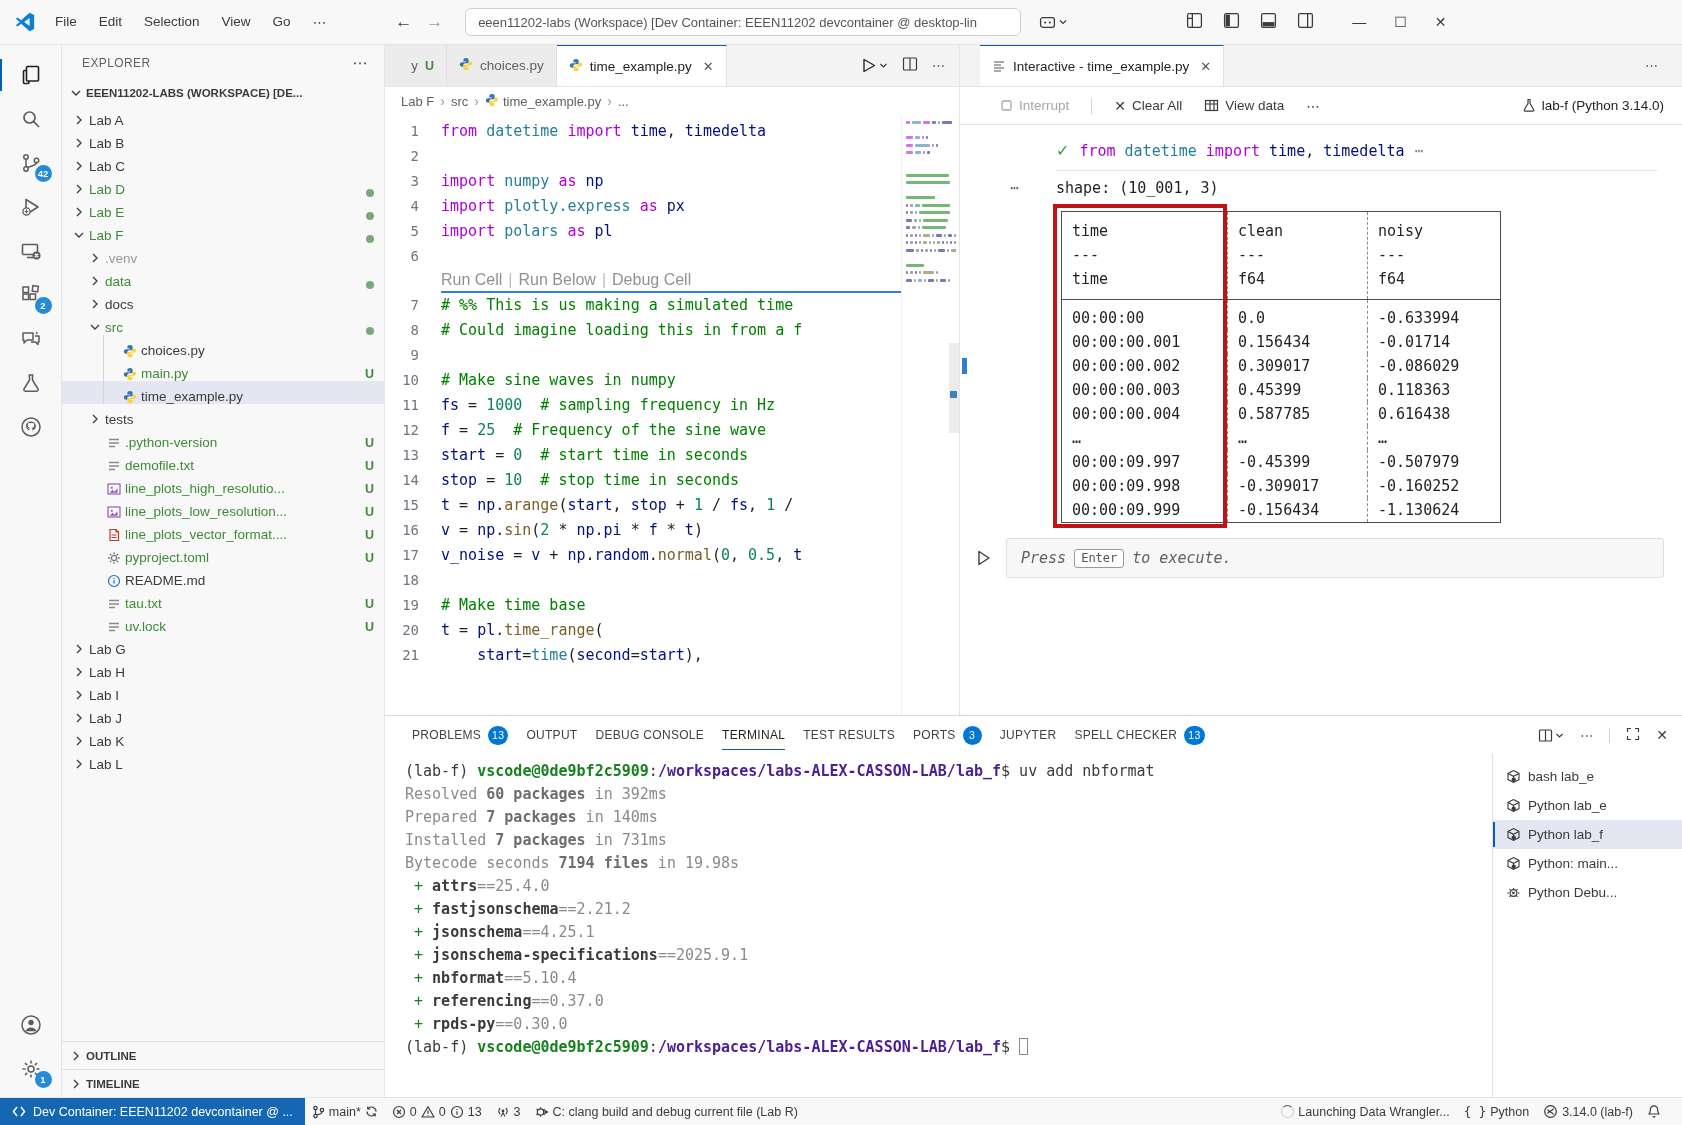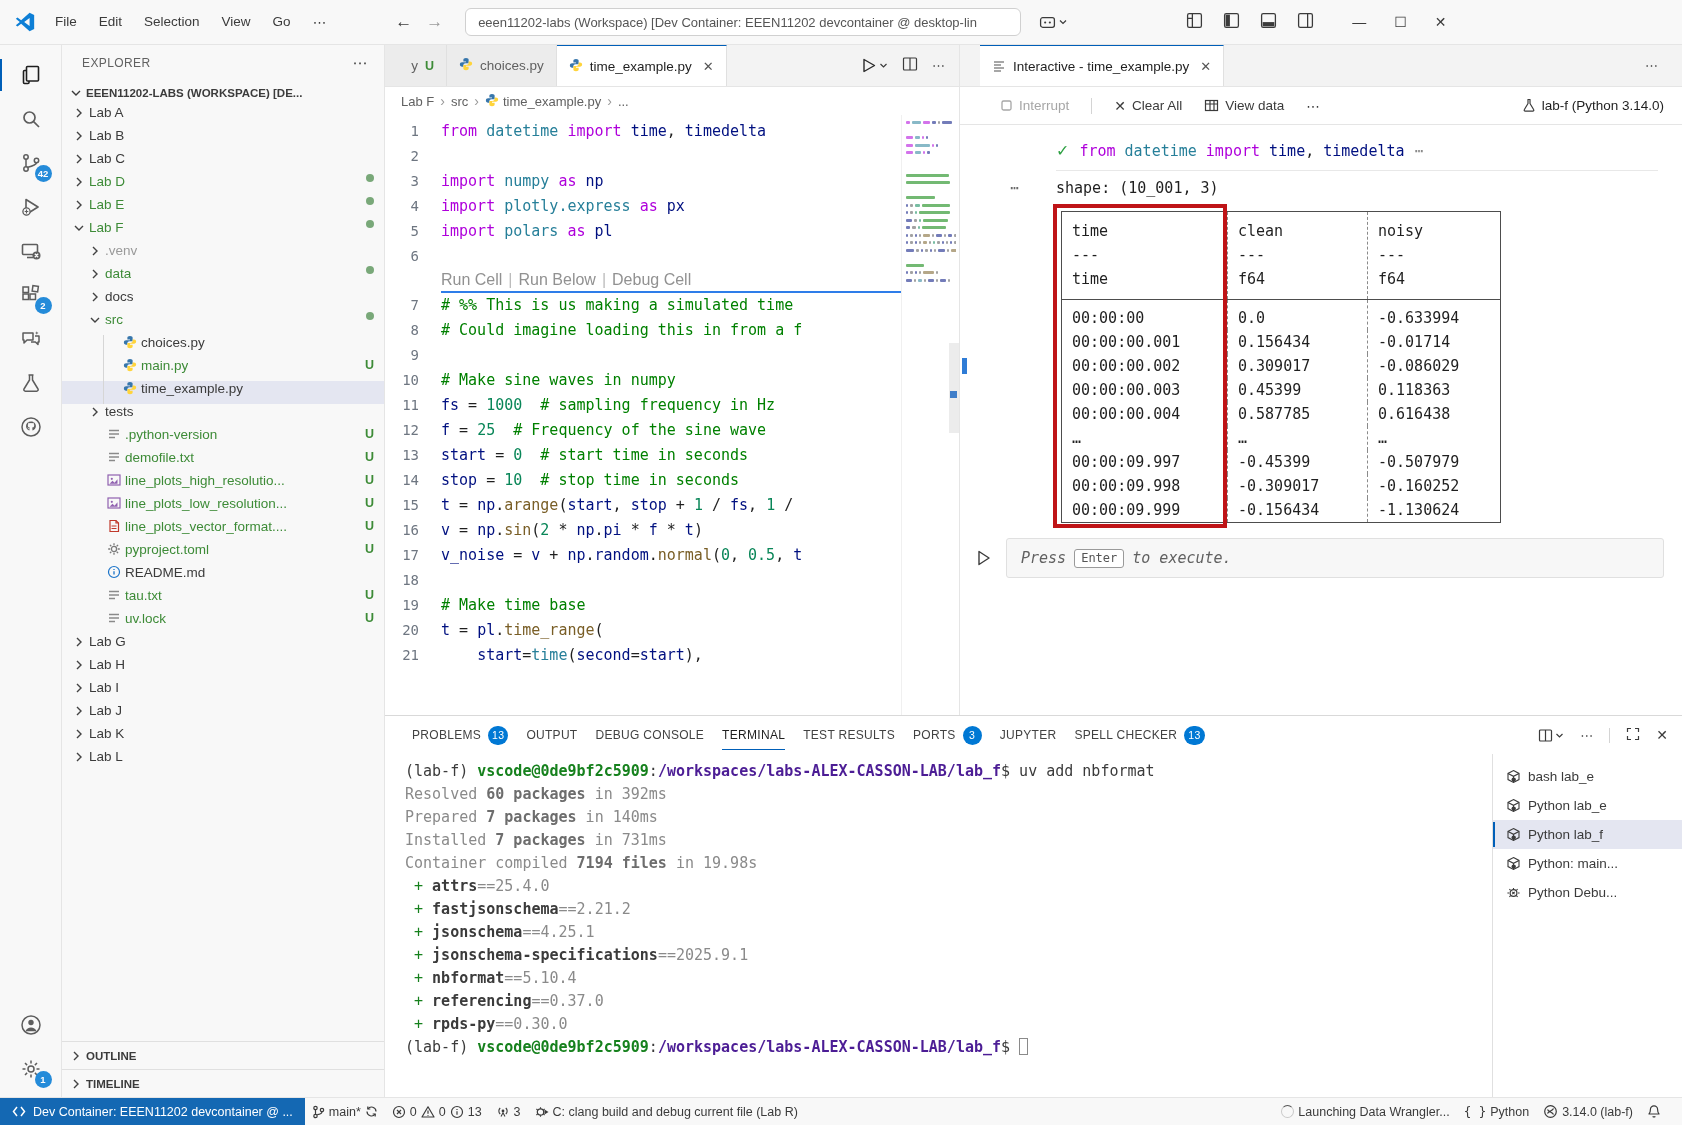--- a/index.html
+++ b/index.html
@@ -37,21 +37,21 @@
   .act-spacer { flex:1; }
 
   
   .sidebar { width:323px; background:#f8f8f8; border-right:1px solid #e5e5e5; display:flex; flex-direction:column; flex:none; overflow:hidden; }
   .sb-header { height:36px; display:flex; align-items:center; padding:0 16px 0 20px; color:#616161; font-size:12px; letter-spacing:.4px; flex:none; }
   .sb-header .more { margin-left:auto; font-size:15px; color:#3b3b3b; }
   .ws-row { height:24px; display:flex; align-items:center; font-weight:bold; font-size:11.5px; color:#3b3b3b; padding-left:6px; flex:none; cursor:default; }
   .ws-row svg { flex:none; }
   .ws-label { margin-left:2px; white-space:nowrap; overflow:hidden; }
   .tree { flex:1; overflow:hidden; }
-  .trow { height:23px; display:flex; align-items:flex-start; font-size:13.5px; color:#3b3b3b; cursor:default; position:relative; padding-right:10px; }
+  .trow { height:23px; display:flex; align-items:flex-end; font-size:13.5px; color:#3b3b3b; cursor:default; position:relative; padding-right:10px; }
   .trow.sel { background:#e4e6f1; }
   .trow .chev { width:18px; display:flex; justify-content:center; flex:none; }
   .trow .ficon { width:20px; display:flex; justify-content:center; flex:none; }
   .trow .lbl { margin-left:1px; white-space:nowrap; overflow:hidden; }
   .trow .lbl.green { color:var(--gitgreen,#3d8b37); }
   .trow .lbl.dim { color:#9a9a9a; }
   .trow .right { margin-left:auto; display:flex; align-items:center; }
   .gitdot { width:8px; height:8px; border-radius:50%; background:#79a879; }
   .ubadge { color:var(--gitgreen,#3d8b37); font-weight:bold; font-size:12.5px; }
   .trow.g3 { background-image:linear-gradient(#d6d6d6,#d6d6d6); background-repeat:no-repeat; background-position:41px 0; background-size:1px 100%; }
@@ -1115,21 +1115,21 @@
             </span>
             <span style="font-size:14px">✕</span>
           </div>
         </div>
         <div class="pbody">
           <div class="term" id="terminal">
               <div class="tline"><span class="tP">(lab-f) </span><span class="tG">vscode@0de9bf2c5909</span><span class="tP">:</span><span class="tB">/workspaces/labs-ALEX-CASSON-LAB/lab_f</span><span class="tP">$ uv add nbformat</span></div>
               <div class="tline"><span class="tY">Resolved </span><span class="tYB">60 packages</span><span class="tY"> in 392ms</span></div>
               <div class="tline"><span class="tY">Prepared </span><span class="tYB">7 packages</span><span class="tY"> in 140ms</span></div>
               <div class="tline"><span class="tY">Installed </span><span class="tYB">7 packages</span><span class="tY"> in 731ms</span></div>
-              <div class="tline"><span class="tY">Container compiled </span><span class="tYB">7194 files</span><span class="tY"> in 19.98s</span></div>
+              <div class="tline"><span class="tY">Bytecode seconds </span><span class="tYB">7194 files</span><span class="tY"> in 19.98s</span></div>
               <div class="tline"><span class="tGr"> + </span><span class="tD">attrs</span><span class="tY">==25.4.0</span></div>
               <div class="tline"><span class="tGr"> + </span><span class="tD">fastjsonschema</span><span class="tY">==2.21.2</span></div>
               <div class="tline"><span class="tGr"> + </span><span class="tD">jsonschema</span><span class="tY">==4.25.1</span></div>
               <div class="tline"><span class="tGr"> + </span><span class="tD">jsonschema-specifications</span><span class="tY">==2025.9.1</span></div>
               <div class="tline"><span class="tGr"> + </span><span class="tD">nbformat</span><span class="tY">==5.10.4</span></div>
               <div class="tline"><span class="tGr"> + </span><span class="tD">referencing</span><span class="tY">==0.37.0</span></div>
               <div class="tline"><span class="tGr"> + </span><span class="tD">rpds-py</span><span class="tY">==0.30.0</span></div>
               <div class="tline"><span class="tP">(lab-f) </span><span class="tG">vscode@0de9bf2c5909</span><span class="tP">:</span><span class="tB">/workspaces/labs-ALEX-CASSON-LAB/lab_f</span><span class="tP">$ </span><span class="cur"></span></div>
             </div>
           <div class="termside" id="termside">

